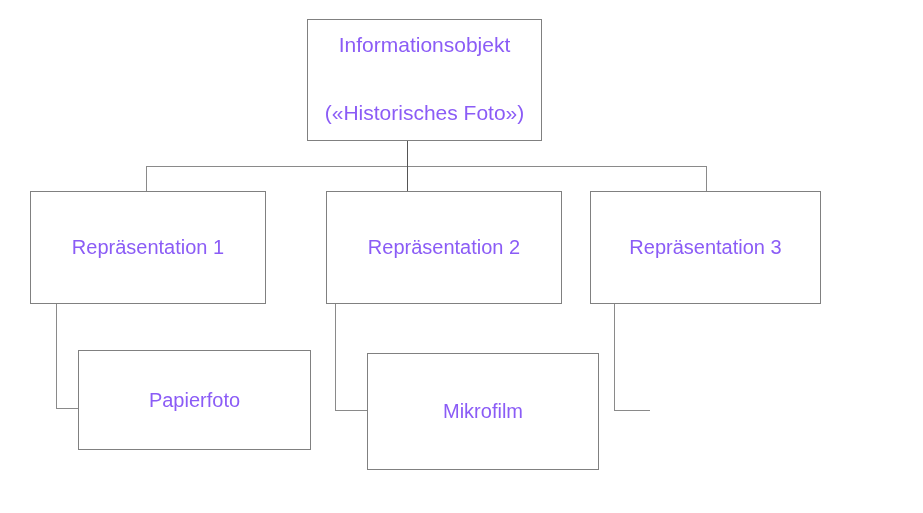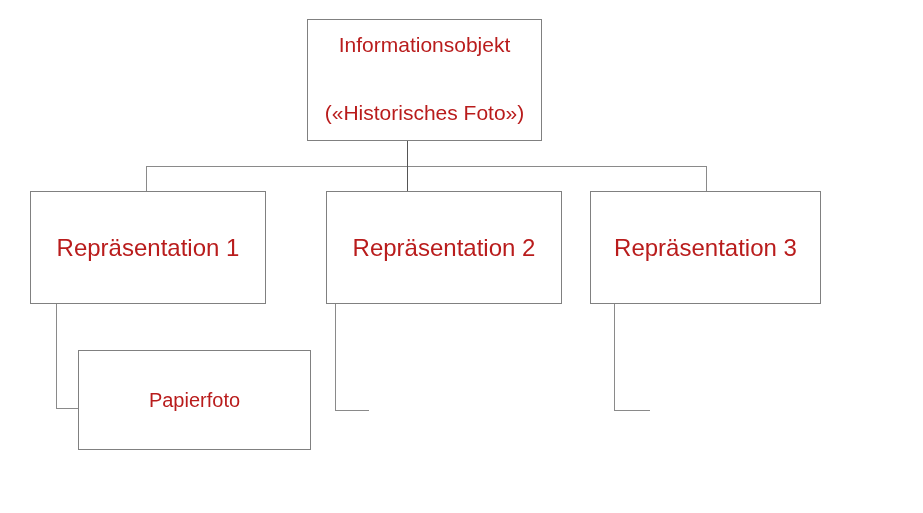--- a/index.html
+++ b/index.html
@@ -20,21 +20,21 @@
   }
   .node {
     position: absolute;
     box-sizing: border-box;
     background: #ffffff;
     border: 1px solid #808080;
     display: flex;
     align-items: center;
     justify-content: center;
     text-align: center;
-    color: #b91c1c;
+    color: #8b5cf6;
     z-index: 3;
   }
   .node .label {
     display: block;
     width: 100%;
     line-height: 1.32;
     white-space: pre-line;
   }
 
   
@@ -49,21 +49,21 @@
     padding: 0 2px;
     margin-top: -2px;
   }
   #node-root .line-1 { display: block; }
   #node-root .line-2 { display: block; margin-top: 13px; }
 
   
   .node-rep {
     top: 191px;
     height: 113px;
-    font-size: 24px;
+    font-size: 20px;
   }
   #node-rep-1 { left: 30px;  width: 236px; }
   #node-rep-2 { left: 310px; width: 236px; margin-left: 16px; }
   #node-rep-3 { left: 590px; width: 231px; }
 
   
   .node-leaf {
     font-size: 20px;
   }
   #node-leaf-papierfoto { left: 78px;  top: 350px; width: 233px; height: 100px; }
@@ -127,14 +127,17 @@
   <div class="node node-rep" id="node-rep-2">
     <span class="label">Repräsentation 2</span>
   </div>
   <div class="node node-rep" id="node-rep-3">
     <span class="label">Repräsentation 3</span>
   </div>
 
   <div class="node node-leaf" id="node-leaf-papierfoto">
     <span class="label">Papierfoto</span>
   </div>
+  <div class="node node-leaf" id="node-leaf-mikrofilm">
+    <span class="label">Mikrofilm</span>
+  </div>
 
 </div>
 
 </body></html>

